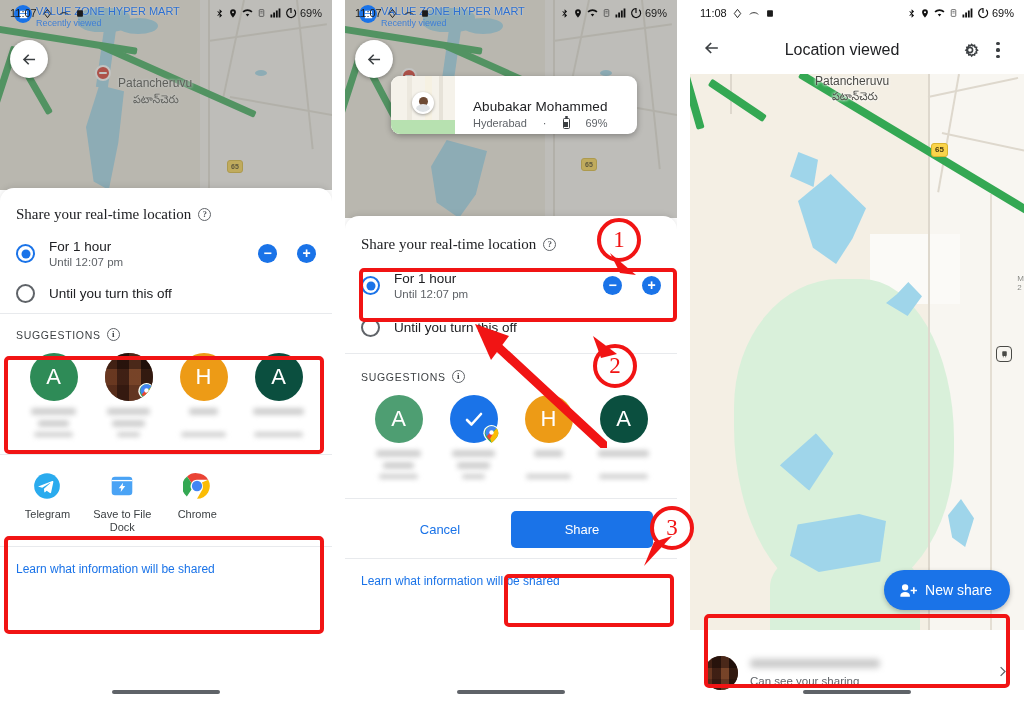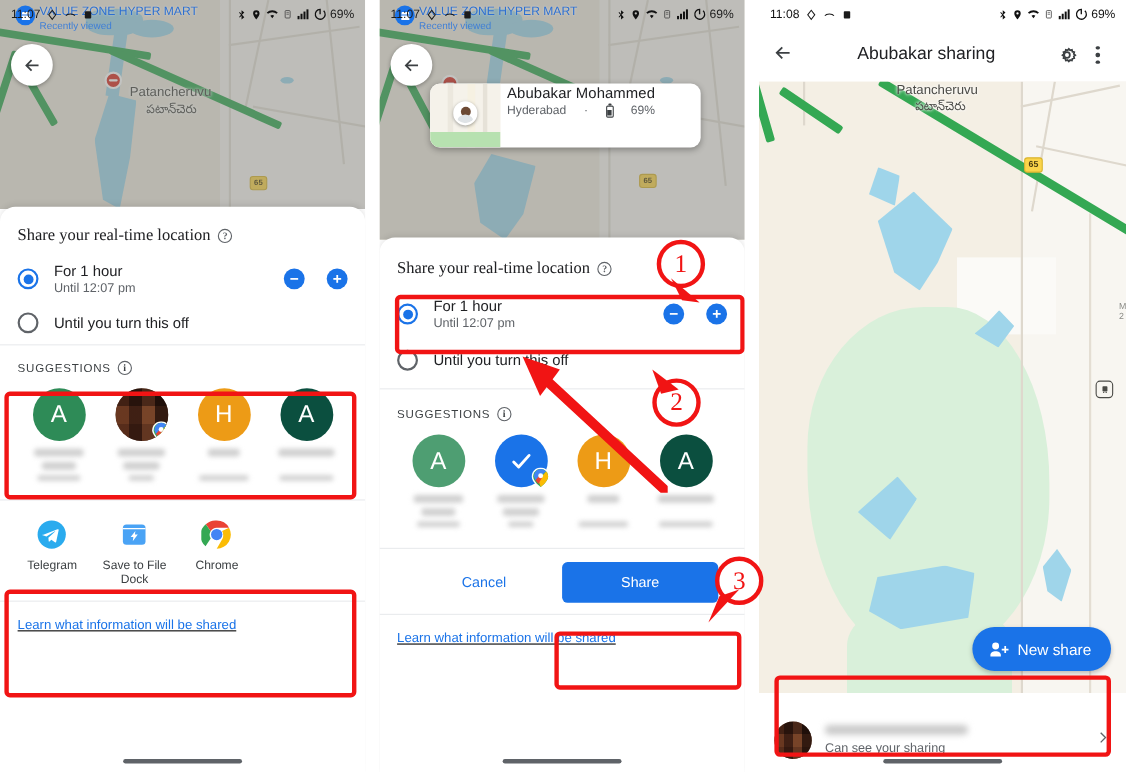--- a/index.html
+++ b/index.html
@@ -77,21 +77,21 @@
   .ct-grass { position:absolute;left:0;right:0;bottom:0;height:14px;background:#b7e1b0;}
   .ct-stripe { position:absolute; top:0; bottom:0; width:5px; background:#ece8de;}
   .ct-pin {
     position:absolute; left:50%; top:46%; transform:translate(-50%,-50%);
     width:22px;height:22px;border-radius:50%;background:#fff;border:2px solid #fff;
     box-shadow:0 1px 3px rgba(0,0,0,.35); overflow:hidden;
     display:flex;align-items:flex-end;justify-content:center;
   }
   .ct-pin .face { width:9px;height:9px;border-radius:50%;background:#6d4a34;margin-bottom:6px;}
   .ct-pin .body { position:absolute;bottom:0;width:16px;height:8px;border-radius:8px 8px 0 0;background:#dfe3e6;}
-  .callout-body { padding:1px 10px 0 6px; }
+  .callout-body { padding:23px 10px 0 6px;margin-left:12px; }
   .callout-name { font-size:13.5px; color:#202124; font-weight:400; letter-spacing:.1px;}
   .callout-sub { font-size:11px; color:#5f6368; margin-top:3px; display:flex; align-items:center; gap:16px;}
   .batt-ic { width:7px;height:11px;border:1.4px solid #3c4043; border-radius:1.5px; position:relative; display:inline-block;}
   .batt-ic::before{content:"";position:absolute;top:-3px;left:1.5px;width:3px;height:2px;background:#3c4043;border-radius:1px;}
   .batt-ic::after{content:"";position:absolute;left:0.5px;right:0.5px;bottom:0.5px;height:60%;background:#3c4043;}
 
   
   .sheet {
     position:absolute; left:0; right:0; bottom:0; background:#fff;
     border-radius:14px 14px 0 0; z-index:45;
@@ -130,21 +130,21 @@
   .pixblur { position:absolute; inset:0; }
   .av .check { width:24px;height:24px; }
   .blurtext { margin-top:7px; width:74%; }
   .blurline { height:7px; border-radius:3px; background:#cfcfcf; filter:blur(2.4px); margin: 0 auto 5px; }
 
   .apps-row { display:flex; }
   .app-item { width:24%; display:flex; flex-direction:column; align-items:center; gap:7px; }
   .app-ic { width:30px;height:30px; display:flex;align-items:center;justify-content:center;}
   .app-label { font-size:11px; color:#3c4043; text-align:center; line-height:13px;}
 
-  .sheet-footer { padding:12px 16px 0;text-decoration:underline; }
+  .sheet-footer { padding:12px 16px 0; }
   .learn-link { font-size:12px; color:#1a73e8; }
 
   .home-ind { position:absolute; left:50%; transform:translateX(-50%); bottom:8px; width:108px; height:4px; border-radius:3px; background:#5f6368; }
 
   .btn-row { display:flex; align-items:center; gap:0; }
   .btn-cancel { flex:1; text-align:center; font-size:13px; color:#1a73e8; font-weight:500; padding:10px 0;}
   .btn-share { flex:1; text-align:center; font-size:13px; color:#fff; font-weight:500; background:#1a73e8; border-radius:5px; padding:11px 0;}
 
   
   .appbar { position:absolute; left:0; right:0; top:26px; height:48px; display:flex; align-items:center; padding:0 12px; z-index:40; background:#fff;}
@@ -699,21 +699,21 @@
         <span class="sb-batt">69%</span>
       </div>
     </div>
 
     <div class="appbar">
       <div class="appbar-back">
         <svg viewBox="0 0 24 24">
             <path d="M19 12H5M11 6l-6 6 6 6"></path>
           </svg>
       </div>
-      <div class="appbar-title">Abubakar sharing</div>
+      <div class="appbar-title">Location viewed</div>
       <div class="appbar-ic">
         <svg width="20" height="20" viewBox="0 0 24 24" fill="none" stroke="#3c4043" stroke-width="1.9">
           <circle cx="12" cy="12" r="3.1"></circle>
           <path d="M19.4 13.5l1.6-1.3-1.6-1.3.5-2-2-.5-.5-2-2 .5-1.4-1.6-1.3 1.6-2-.5-.5 2-2 .5.5 2-1.6 1.3 1.6 1.3-.5 2 2 .5.5 2 2-.5 1.3 1.6 1.4-1.6 2 .5.5-2 2-.5z"></path>
         </svg>
       </div>
       <div class="appbar-ic">
         <div class="dots">
             <i></i>
             <i></i>

